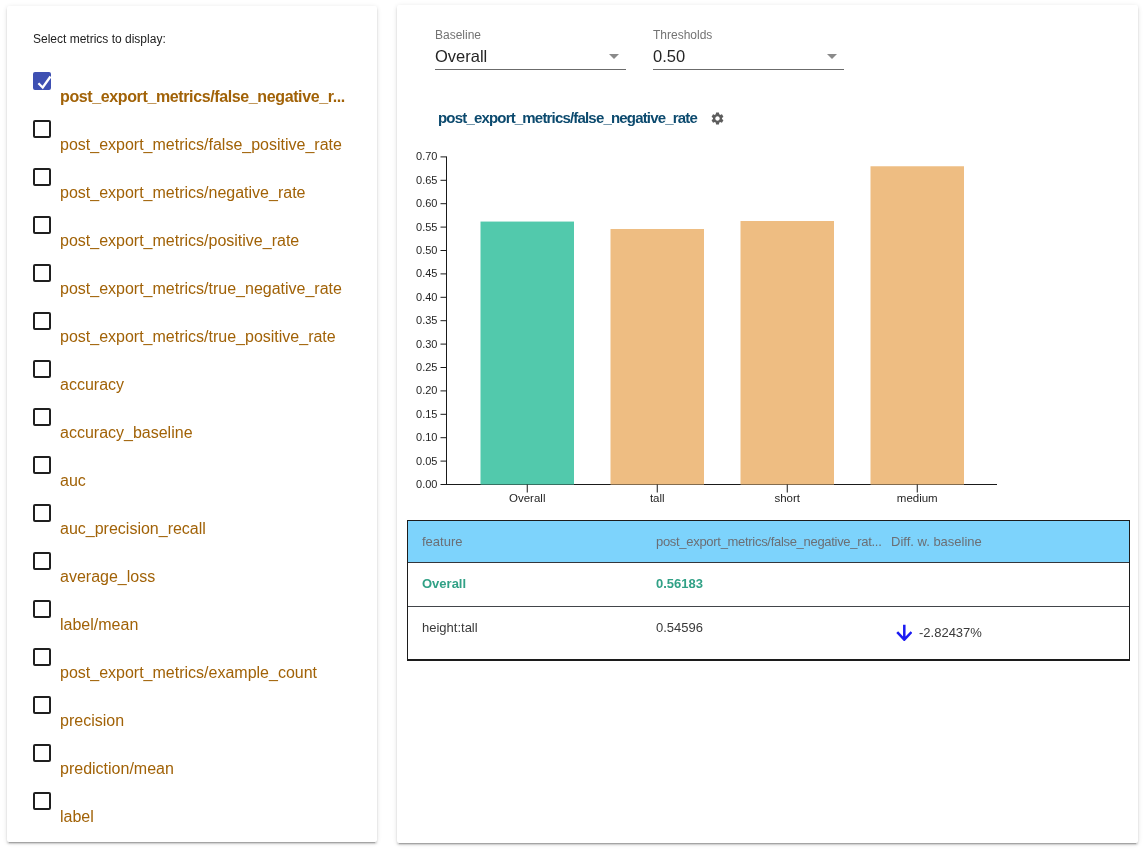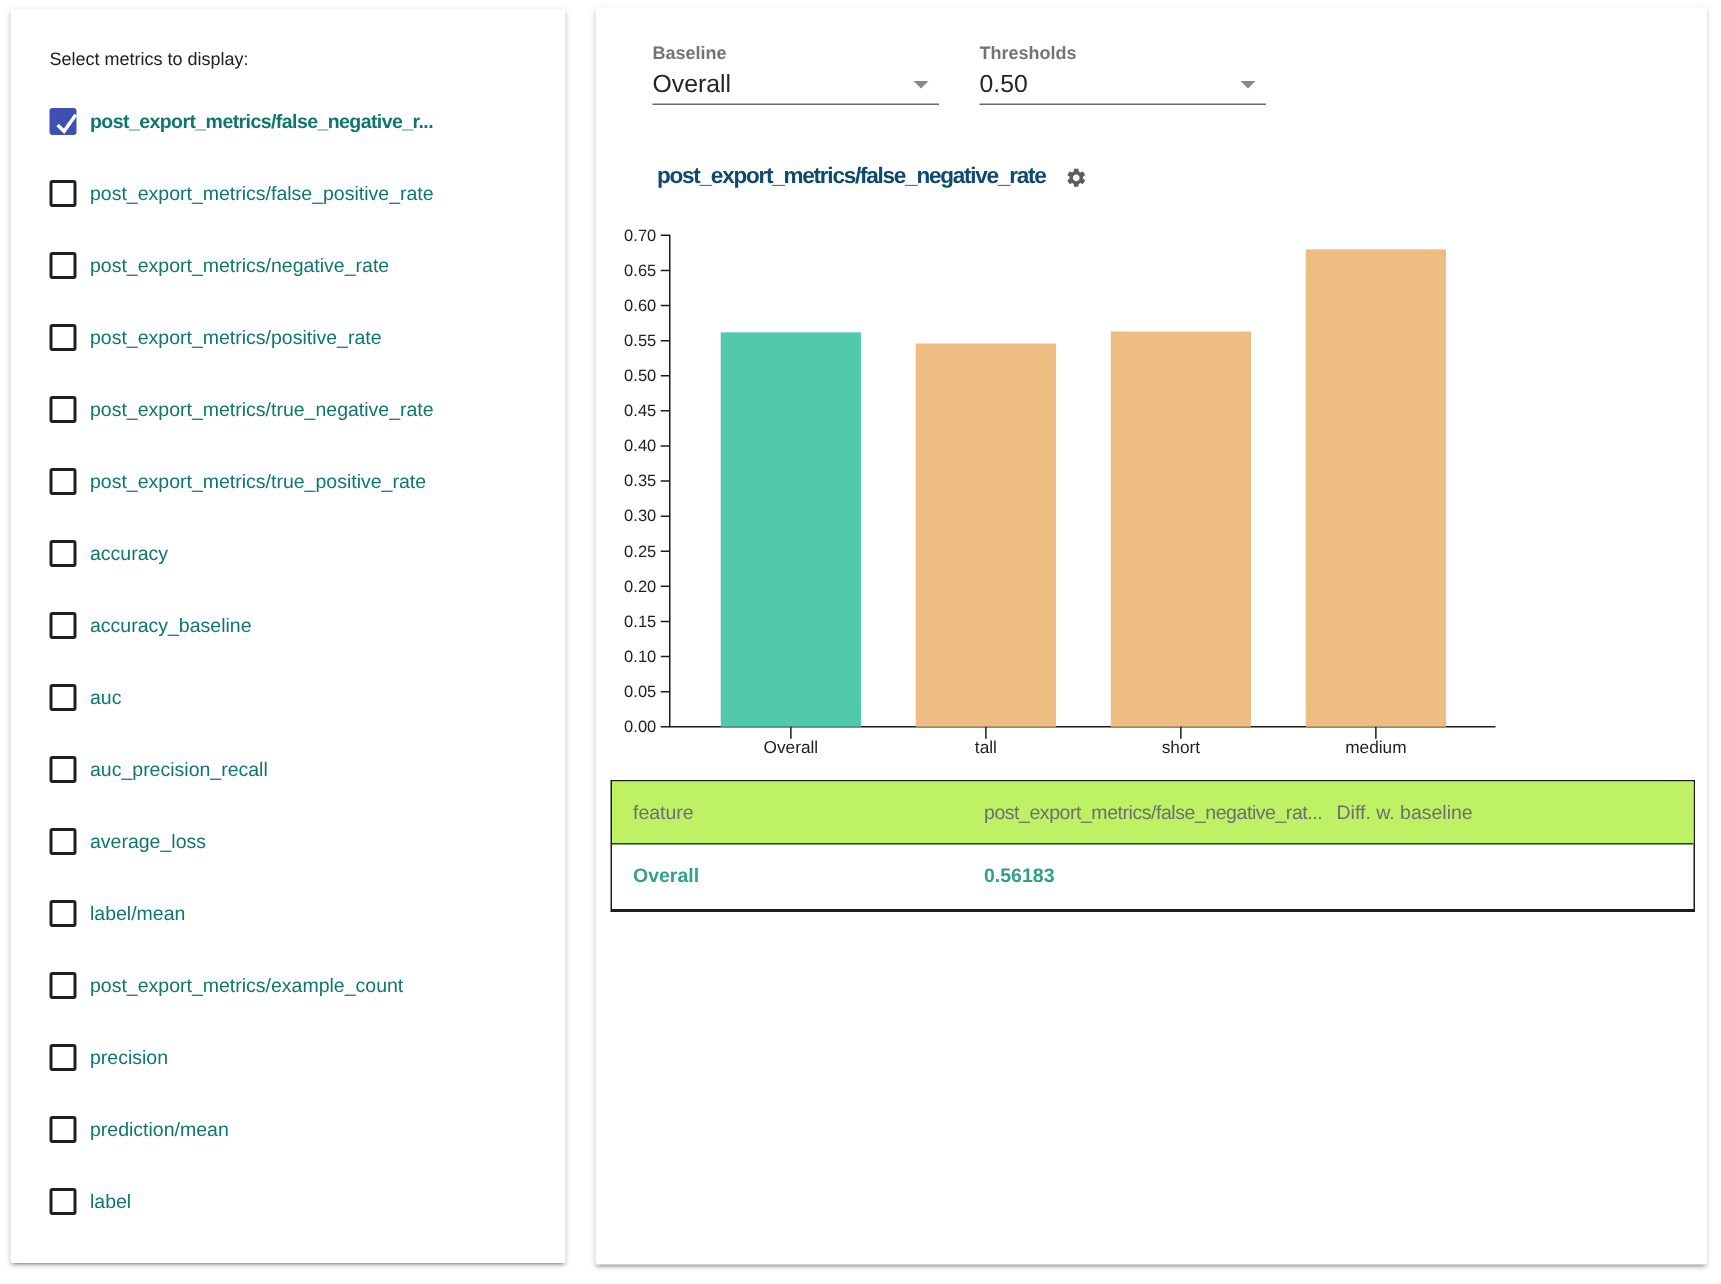--- a/index.html
+++ b/index.html
@@ -13,44 +13,44 @@
   #rightcard { left:397px; top:5px; width:741px; height:838px; }
   .seltitle { position:absolute; left:26px; top:26px; font-size:12px; color:#212121; }
   .mrow { position:absolute; left:26px; height:18px; }
   .cb {
     position:absolute; left:0; top:0; width:18px; height:18px;
     border:2px solid #1f1f1f; border-radius:2px; background:#fff;
   }
   .cb.on { border-color:#3e50b2; background:#3e50b2; }
   .cb svg { position:absolute; left:-2px; top:-2px; }
   .mlabel {
-    position:absolute; left:27px; top:0px; font-size:13px; color:#0f766e;
+    position:absolute; left:27px; top:16px; font-size:16px; color:#a16207;
     white-space:nowrap; line-height:18px;
   }
   .mlabel.b { font-weight:bold; letter-spacing:-0.38px; }
 
   .dd { position:absolute; top:22.5px; height:42.5px; border-bottom:1px solid #6b6b6b; }
-  .ddlabel { font-size:12px; color:#737373; display:block;font-weight:bold; }
+  .ddlabel { font-size:12px; color:#737373; display:block; }
   .ddvalue { font-size:16.5px; color:#252525; display:block; margin-top:5px; }
   .ddarrow {
     position:absolute; right:7px; top:26.5px; width:0; height:0;
     border-left:5px solid transparent; border-right:5px solid transparent;
     border-top:5px solid #8a8a8a;
   }
   #dd1 { left:38px; width:191px; }
   #dd2 { left:256px; width:191px; }
 
   .charttitle { position:absolute; left:41px; top:103.5px; font-size:15px; font-weight:bold; color:#0c4a6e; letter-spacing:-0.82px; }
   .gear { position:absolute; left:313px; top:105.5px; }
 
   #chart { position:absolute; left:0px; top:135px; }
 
   #tbl { position:absolute; left:10px; top:514.5px; width:723px; border:1.5px solid #1c1c1c; border-bottom-width:2px; }
   .trow { position:relative; width:100%; }
-  .thead { height:42px; background:#bef264; border-bottom:1.5px solid #33363c; }
+  .thead { height:42px; background:#7dd3fc; border-bottom:1.5px solid #33363c; }
   .r1 { height:43px; }
   .r2 { height:53px; border-top:1px solid #42454a; }
   .cell { position:absolute; top:13px; font-size:13px; color:#3a3a3a; white-space:nowrap; }
   .c1 { left:14px; }
   .c2 { left:248px; }
   .c3 { left:483px; }
   .thead .cell { color:#6b6f75; }
   .teal { color:#31a186; font-weight:bold; }
   .diffcell { display:flex; align-items:center; left:488px; top:17.5px; }
   .diffcell svg { margin-right:7px; }
@@ -196,14 +196,21 @@
     <div id="tbl">
       <div class="trow thead">
         <span class="cell c1">feature</span>
         <span class="cell c2" style="letter-spacing:-0.3px">post_export_metrics/false_negative_rat...</span>
         <span class="cell c3">Diff. w. baseline</span>
       </div>
       <div class="trow r1">
         <span class="cell c1 teal">Overall</span>
         <span class="cell c2 teal">0.56183</span>
       </div>
+      <div class="trow r2">
+        <span class="cell c1">height:tall</span>
+        <span class="cell c2">0.54596</span>
+        <span class="cell c3 diffcell"><svg width="16" height="17" viewBox="0 0 16 17">
+            <path d="M8.3 0.7V15.4 M1.2 8.1L8.3 15.7l7.2-7.7" fill="none" stroke="#1b1bf2" stroke-width="2.5"></path>
+          </svg>-2.82437%</span>
+      </div>
     </div>
   </div>
 
 </body></html>

